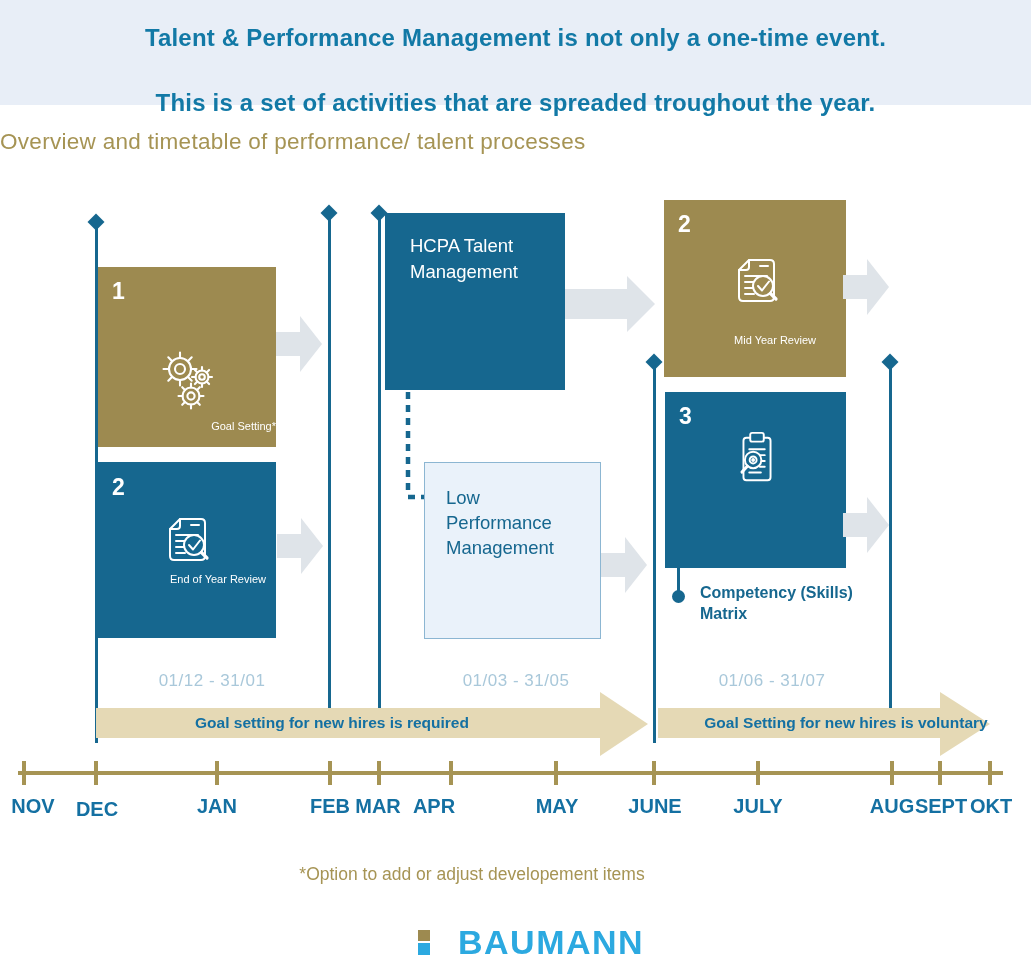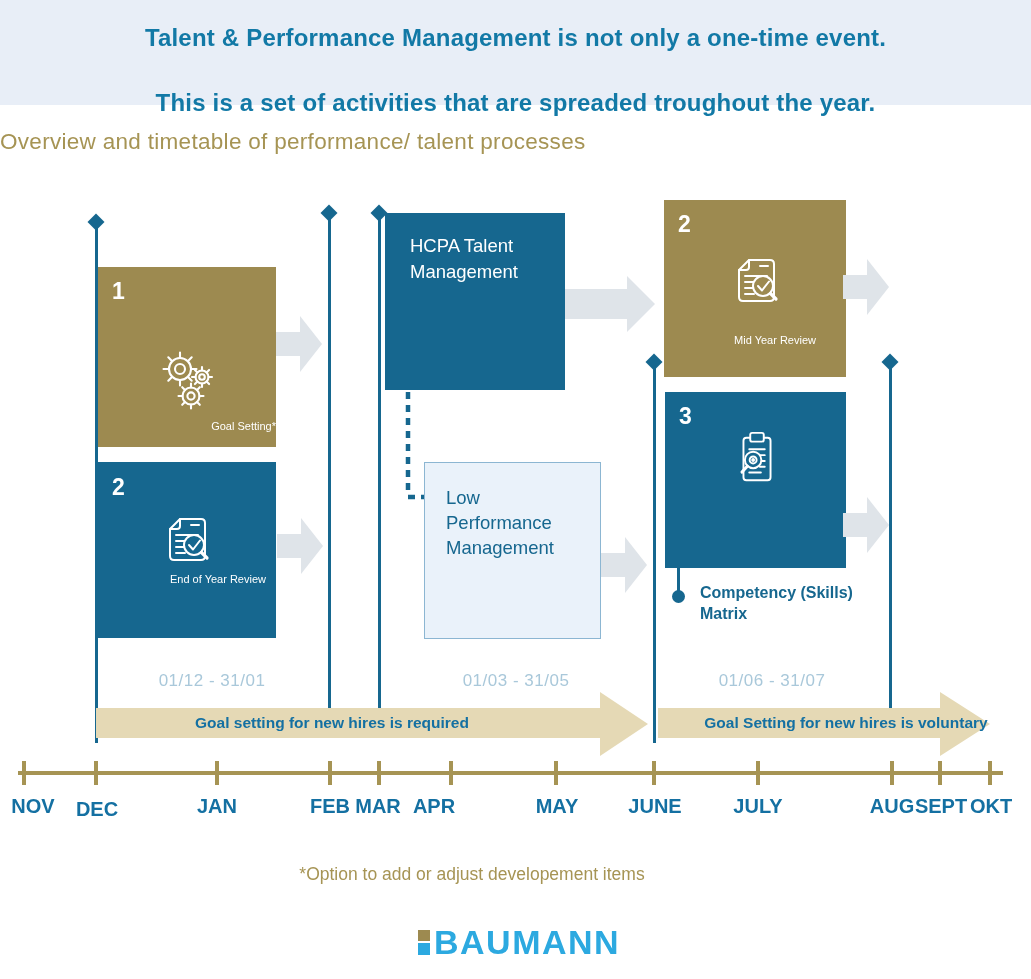--- a/index.html
+++ b/index.html
@@ -44,21 +44,21 @@
   .dot{position:absolute;width:13px;height:13px;border-radius:50%;background:var(--box-blue);}
   
   .date-label{position:absolute;color:var(--date-text);font-size:17px;letter-spacing:0.5px;text-align:center;width:200px;}
   .band-text{position:absolute;color:var(--text-blue);font-size:15.5px;font-weight:600;height:30px;line-height:30px;text-align:center;padding-left:36px;}
   .axis{position:absolute;background:var(--olive-text);}
   .tick{position:absolute;width:3.5px;height:24px;top:761px;background:var(--olive-text);}
   .month-label{position:absolute;width:80px;margin-left:-40px;text-align:center;color:var(--text-blue);
     font-size:20px;font-weight:700;top:795px;}
   .footnote{position:absolute;left:0;top:864px;width:944px;text-align:center;color:var(--olive-text);font-size:17.5px;}
   
-  .logo{position:absolute;left:418px;top:922px;height:40px;display:flex;align-items:center;}
+  .logo{position:absolute;left:418px;top:922px;height:40px;display:flex;align-items:center;gap:24px;}
   .logo-squares{width:12px;margin-right:4px;}
   .logo-sq-top{width:12px;height:11px;background:var(--olive);margin-bottom:2px;}
   .logo-sq-bottom{width:12px;height:12px;background:var(--logo-blue);}
   .logo-text{color:var(--logo-blue);font-size:34px;font-weight:600;letter-spacing:1.5px;}
   svg{display:block;}
 </style>
 </head>
 <body>
 
 <div class="stage">

